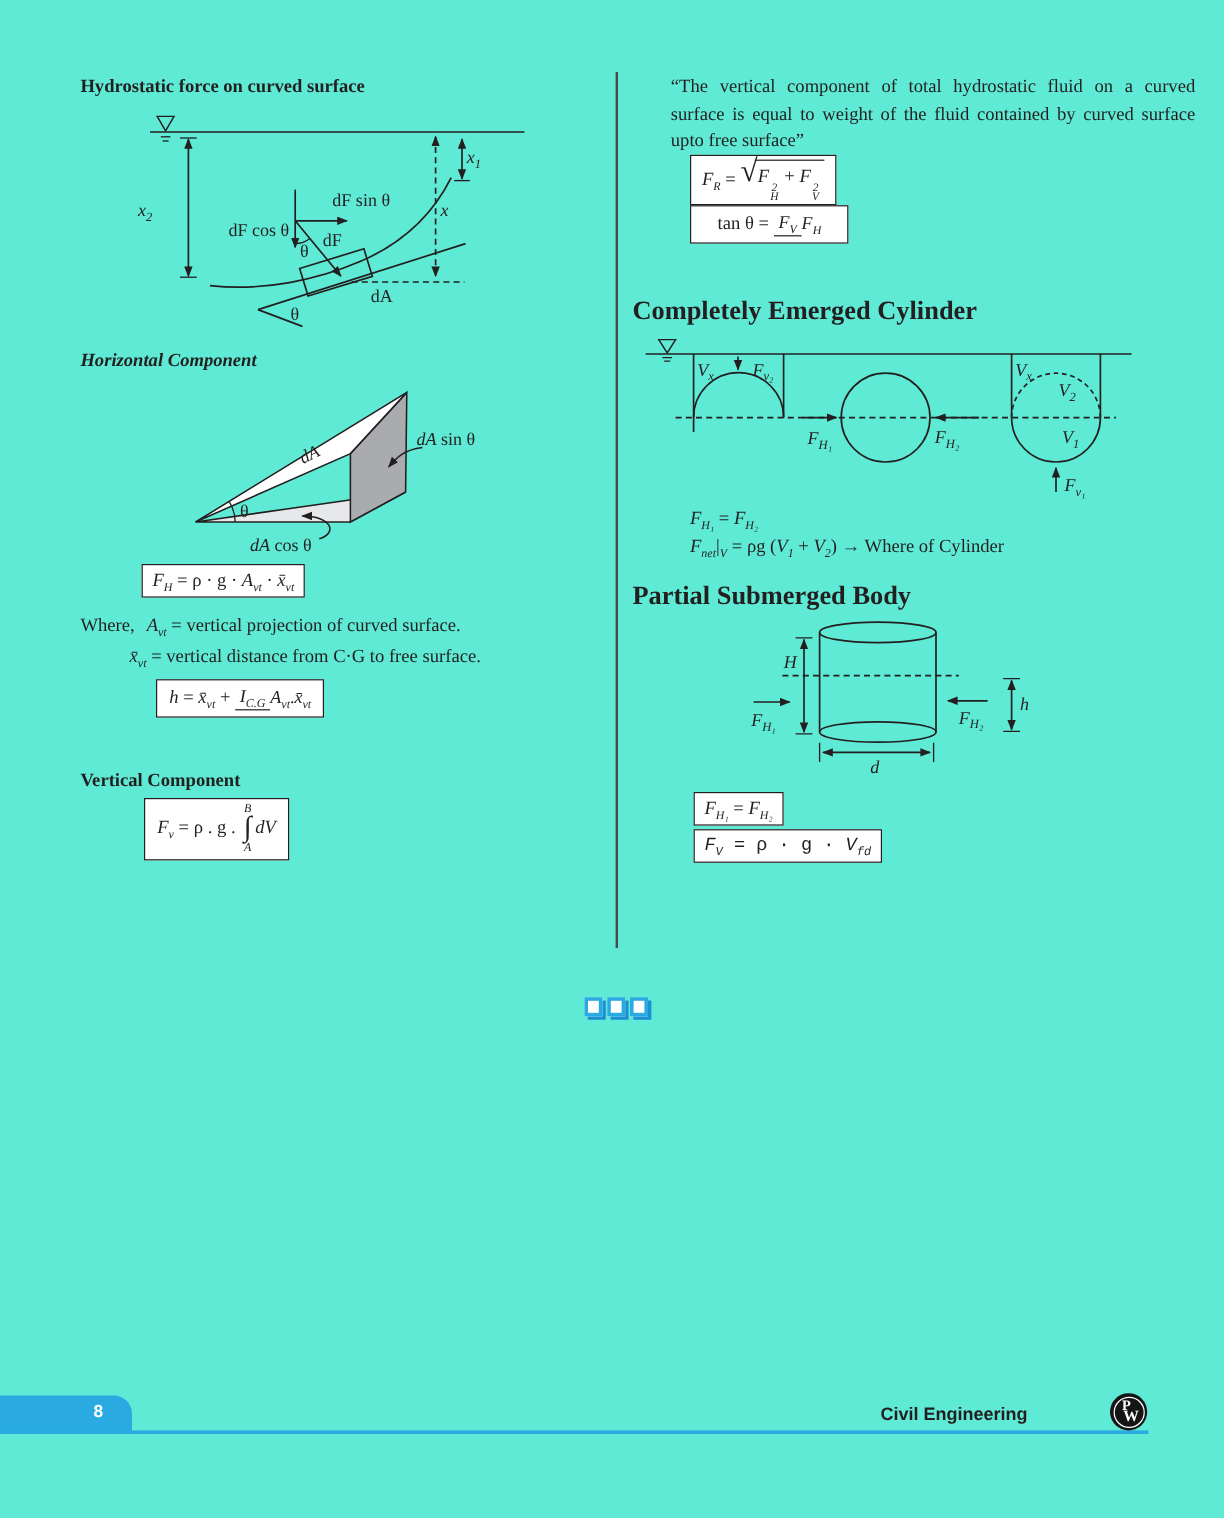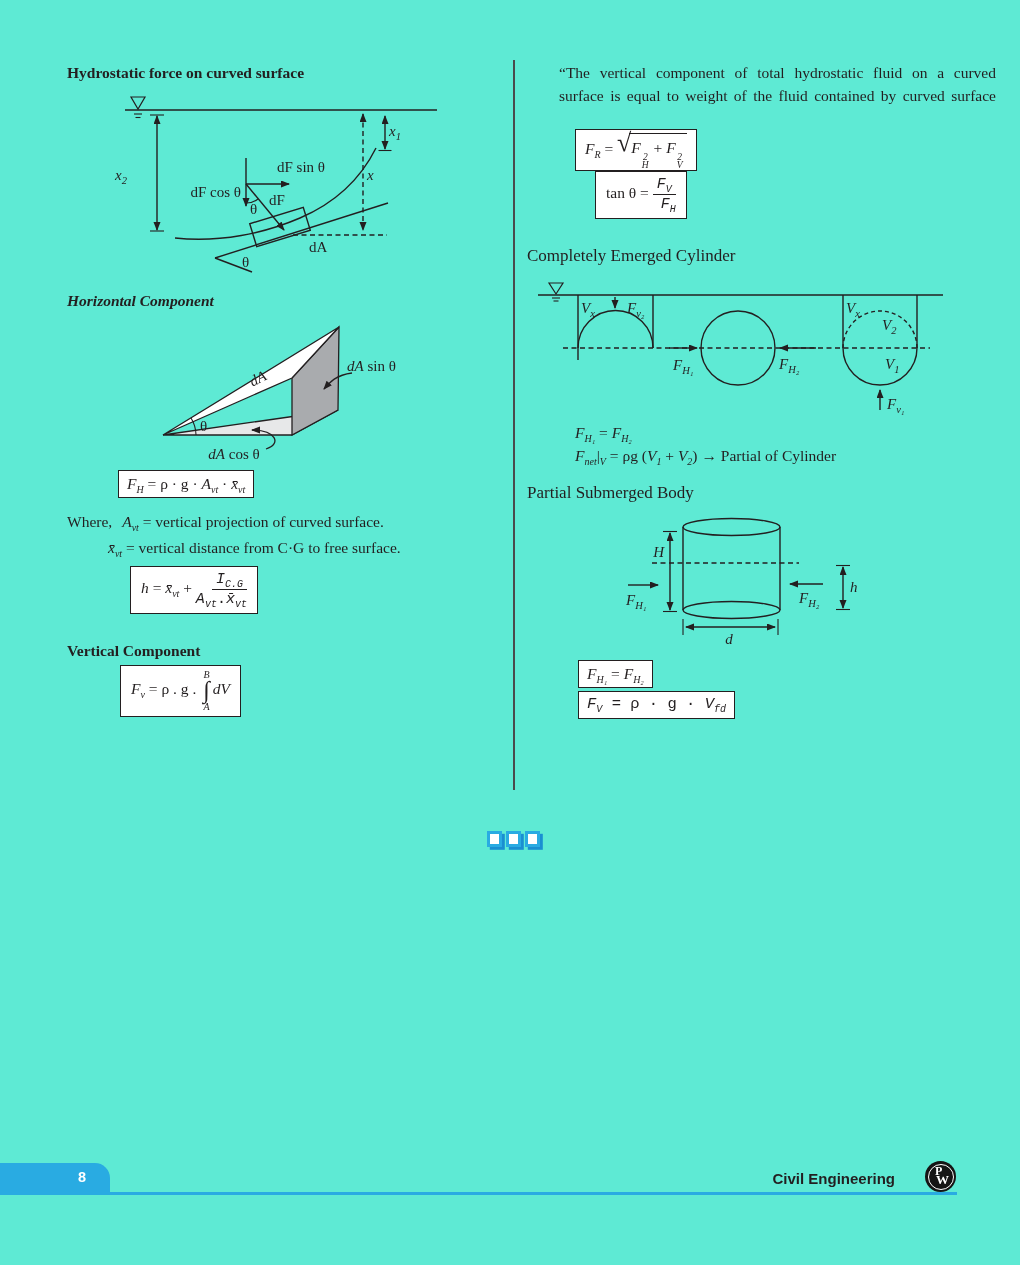--- a/index.html
+++ b/index.html
@@ -1,28 +1,28 @@
 <!DOCTYPE html>
 <html><head>
 <meta charset="utf-8">
 <style>
   html,body{margin:0;padding:0;background:#fff;}
   .page{position:relative;width:1020px;height:1265px;background:#5eead4;
         font-family:"Liberation Serif","DejaVu Serif",serif;color:#231F20;overflow:hidden;}
   .abs{position:absolute;}
   .hsec{font-weight:bold;font-size:15.5px;white-space:nowrap;}
-  .hbig{font-weight:normal;font-size:17px;white-space:nowrap;}
+  .hbig{font-weight:bold;font-size:22px;white-space:nowrap;}
   .body-text{font-size:15.5px;white-space:nowrap;}
   i{font-style:italic;}
   sub{font-size:10px;font-style:italic;line-height:0;}
   sup{font-size:10px;line-height:0;}
   .fbox{border:1.4px solid #231F20;padding:2px 8px;font-size:15.5px;line-height:1.4;
         background:#fff;white-space:nowrap;display:inline-block;}
-  .frac{display:inline-flex;flex-direction:column;align-items:flex-end;vertical-align:middle;
-        font-size:15px;line-height:1.15;font-family:Liberation Mono, monospace;}
+  .frac{display:inline-flex;flex-direction:row;align-items:flex-start;vertical-align:middle;
+        font-size:15px;line-height:1.15;}
   .frac .fnum{border-bottom:1.3px solid #231F20;padding:0 4px 1px;}
   .frac .fden{padding-top:1px;}
   .ss{display:inline-flex;flex-direction:column;align-items:center;font-size:9.5px;
       line-height:8px;vertical-align:-7px;font-style:italic;margin:0 1px;}
   .rad{display:inline-flex;align-items:flex-start;}
   .radsym{font-size:26px;line-height:1;margin-right:-2px;transform:translateY(-3px);}
   .radbody{border-top:1.4px solid #231F20;padding:3px 4px 0 2px;}
   .istack{display:inline-flex;flex-direction:column;align-items:center;line-height:1;
           vertical-align:middle;margin:0 3px;}
   .istack .ilim{font-size:10px;font-style:italic;line-height:1;}
@@ -137,36 +137,37 @@
         <span class="ilim">A</span>
       </span><i>dV</i>
   </div>
 
 
   <div class="abs divider" style="left:513px;top:60px;height:730px;"></div>
 
   <div class="abs quote" style="left:527px;top:62px;margin-left:32px;">
     <div class="jl">“The vertical component of total hydrostatic fluid on a curved</div>
     <div class="jl">surface is equal to weight of the fluid contained by curved surface</div>
+    <div>upto free surface”</div>
   </div>
 
   <div class="abs fbox" style="left:575px;top:129px;padding:3px 9px 1px;">
     <i>F</i><sub>R</sub><span> = </span><span class="rad">
         <span class="radsym">√</span>
         <span class="radbody"><i>F</i><span class="ss">
             <span>2</span>
             <span>H</span>
           </span><span> + </span><i>F</i><span class="ss">
             <span>2</span>
             <span>V</span>
           </span></span>
       </span>
   </div>
 
-  <div class="abs fbox" style="left:595px;top:171px;padding:4px 10px;">
+  <div class="abs fbox" style="left:575px;top:171px;padding:4px 22px;">
     <span>tan θ = </span><span class="frac">
         <span class="fnum"><i>F</i><sub>V</sub></span>
         <span class="fden"><i>F</i><sub>H</sub></span>
       </span>
   </div>
 
   <div class="abs hbig" style="left:527px;top:246px;">Completely Emerged Cylinder</div>
 
   <svg class="abs" style="left:530px;top:282px;" width="420" height="140" viewBox="0 0 420 140">
     <g stroke="#231F20" stroke-width="1.4" fill="none">
@@ -195,21 +196,21 @@
     <text x="316" y="31" class="it"><tspan>V</tspan><tspan class="sb" dy="4">x</tspan></text>
     <text x="352" y="48" class="it"><tspan>V</tspan><tspan class="sb" dy="4">2</tspan></text>
     <text x="355" y="87" class="it"><tspan>V</tspan><tspan class="sb" dy="4">1</tspan></text>
     <text x="357" y="127" class="it"><tspan>F</tspan><tspan class="sb" dy="4">v₁</tspan></text>
   </svg>
 
   <div class="abs body-text" style="left:575px;top:424px;">
     <i>F</i><sub>H₁</sub><span> = </span><i>F</i><sub>H₂</sub>
   </div>
   <div class="abs body-text" style="left:575px;top:447px;">
-    <i>F</i><sub>net</sub><span>|</span><sub>V</sub><span> = ρg (</span><i>V</i><sub>1</sub><span> + </span><i>V</i><sub>2</sub><span>) </span><span>→</span><span> Partial of Cylinder</span>
+    <i>F</i><sub>net</sub><span>|</span><sub>V</sub><span> = ρg (</span><i>V</i><sub>1</sub><span> + </span><i>V</i><sub>2</sub><span>) </span><span>→</span><span> Where of Cylinder</span>
   </div>
 
   <div class="abs hbig" style="left:527px;top:483px;">Partial Submerged Body</div>
 
   <svg class="abs" style="left:618px;top:507px;" width="250" height="145" viewBox="0 0 250 145">
     <g stroke="#231F20" stroke-width="1.4" fill="none">
       <ellipse cx="113.5" cy="20" rx="48.5" ry="8.5"></ellipse>
       <ellipse cx="113.5" cy="103" rx="48.5" ry="8.5"></ellipse>
       <line x1="65" y1="20" x2="65" y2="103"></line>
       <line x1="162" y1="20" x2="162" y2="103"></line>
@@ -241,20 +242,20 @@
   </div>
 
   <div class="abs endrow" style="left:485px;top:831px;">
     <span class="sq"></span><span class="sq"></span><span class="sq"></span>
   </div>
 
   <div class="abs tab8" style="left:0;top:1163px;width:110px;height:32px;">
     <div class="abs pagenum" style="left:70px;top:6px;width:24px;">8</div>
   </div>
   <div class="abs blueline" style="left:0;top:1192px;width:957px;height:3px;"></div>
-  <div class="abs footer-subject" style="left:695px;top:1170px;width:200px;">Civil Engineering</div>
+  <div class="abs footer-subject" style="left:695px;top:1170px;width:200px;text-align:center;">Civil Engineering</div>
   <div class="abs logo" style="left:925px;top:1161px;width:31px;height:31px;">
     <div class="ring"></div>
     <span class="lp">P</span>
     <span class="lw">W</span>
   </div>
 
 </div>
 
 </body></html>

